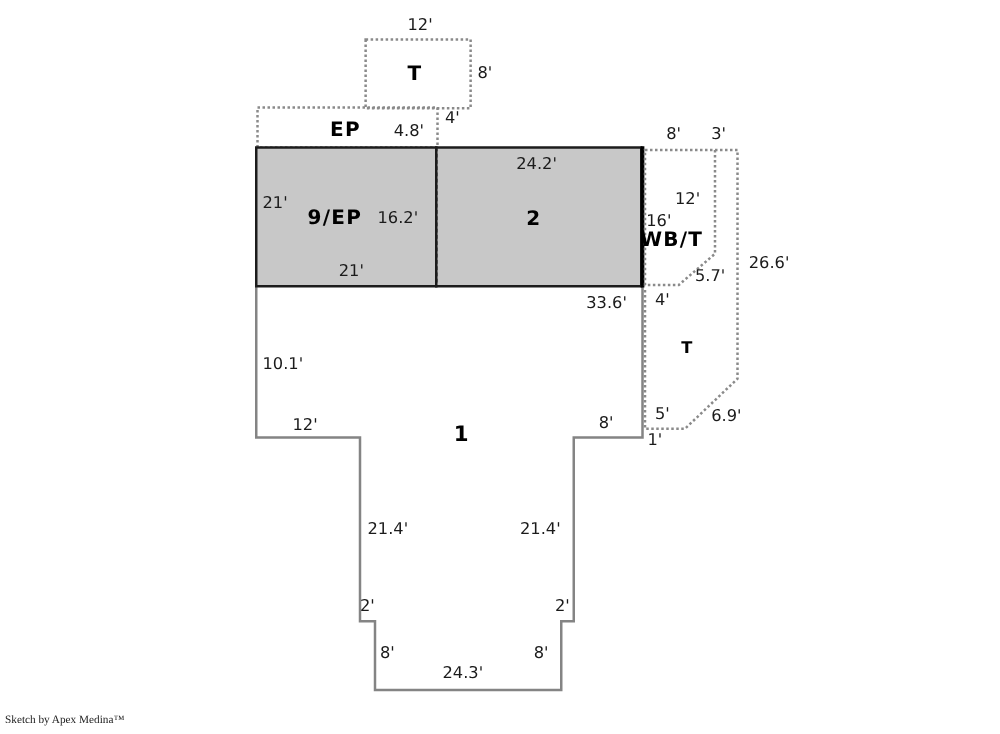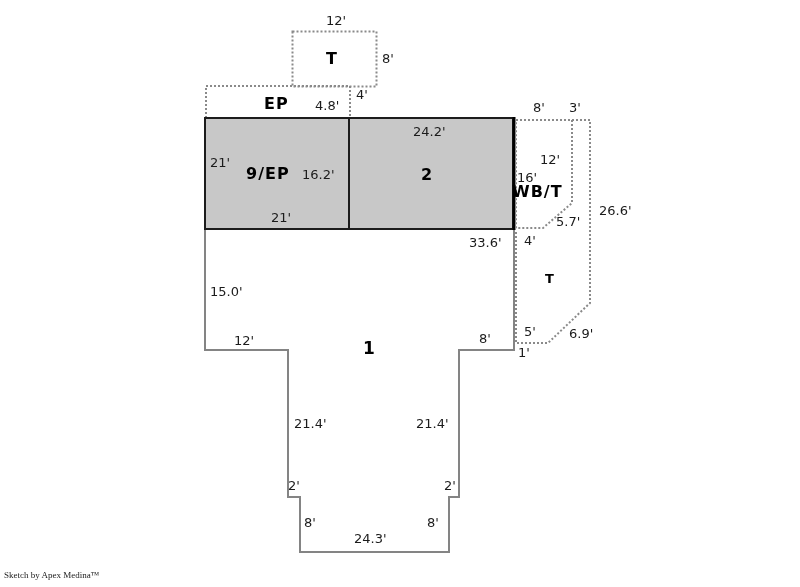--- a/index.html
+++ b/index.html
@@ -76,21 +76,21 @@
   <div class="lbl" style="left:210px;top:156px">21'</div>
   <div class="lbl" style="left:302px;top:168px">16.2'</div>
   <div class="lbl" style="left:271px;top:211px">21'</div>
   <div class="lbl" style="left:413px;top:125px">24.2'</div>
   <div class="lbl" style="left:540px;top:153px">12'</div>
   <div class="lbl" style="left:517px;top:171px">16'</div>
   <div class="lbl" style="left:556px;top:215px">5.7'</div>
   <div class="lbl" style="left:599px;top:204px">26.6'</div>
   <div class="lbl" style="left:469px;top:236px">33.6'</div>
   <div class="lbl" style="left:524px;top:234px">4'</div>
-  <div class="lbl" style="left:210px;top:285px">15.0'</div>
+  <div class="lbl" style="left:210px;top:285px">10.1'</div>
   <div class="lbl" style="left:234px;top:334px">12'</div>
   <div class="lbl" style="left:479px;top:332px">8'</div>
   <div class="lbl" style="left:524px;top:325px">5'</div>
   <div class="lbl" style="left:518px;top:346px">1'</div>
   <div class="lbl" style="left:569px;top:327px">6.9'</div>
   <div class="lbl" style="left:294px;top:417px">21.4'</div>
   <div class="lbl" style="left:416px;top:417px">21.4'</div>
   <div class="lbl" style="left:288px;top:479px">2'</div>
   <div class="lbl" style="left:444px;top:479px">2'</div>
   <div class="lbl" style="left:304px;top:516px">8'</div>

